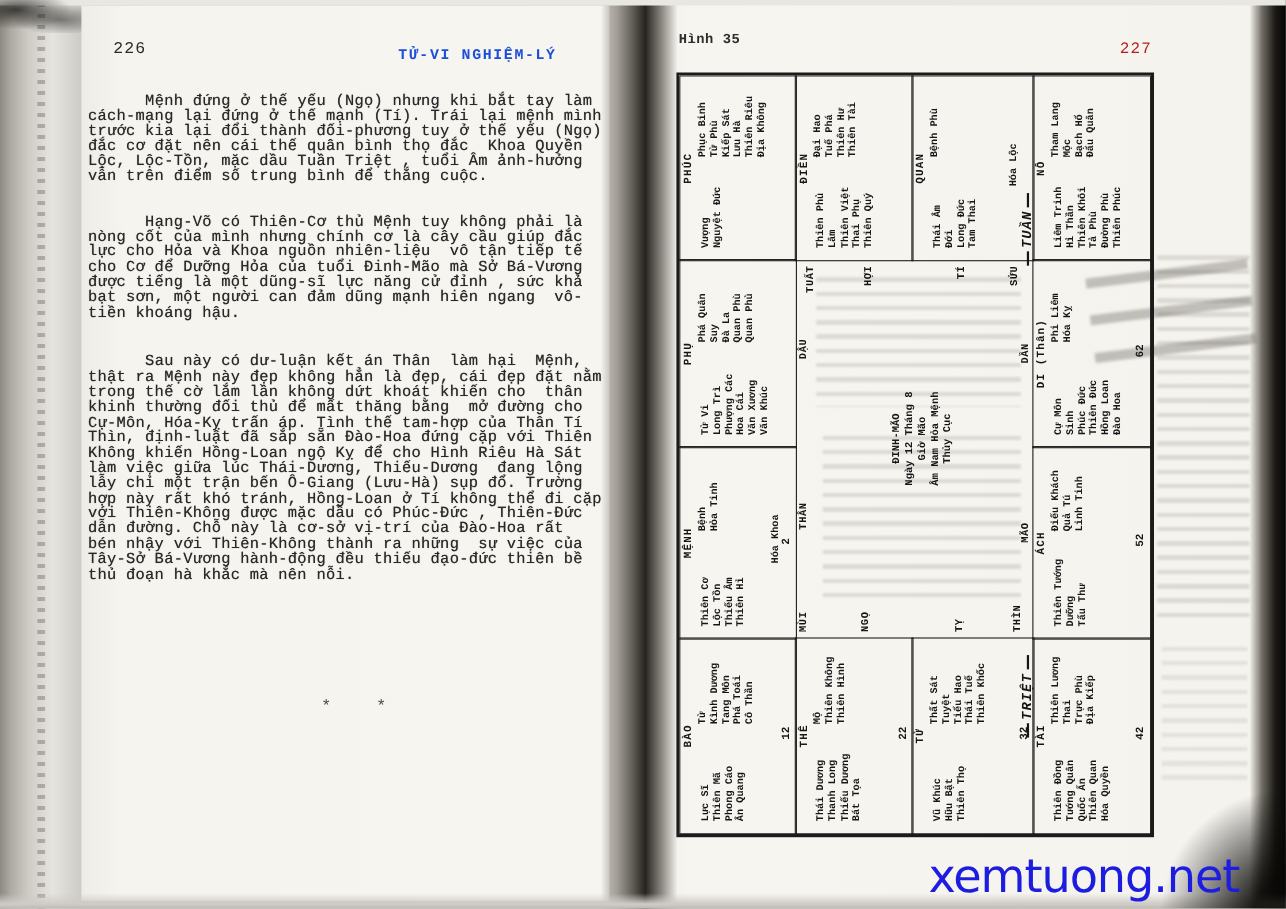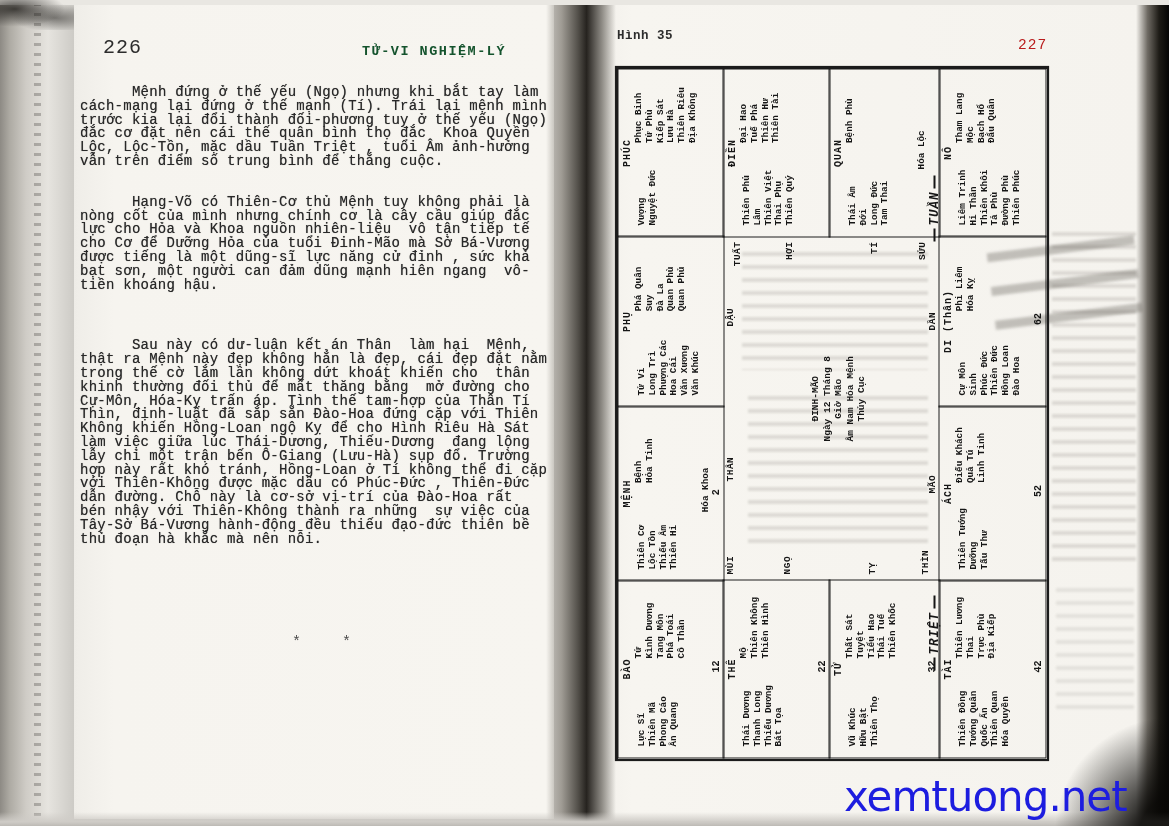--- a/index.html
+++ b/index.html
@@ -22,26 +22,26 @@
     background:linear-gradient(90deg,rgba(150,147,140,0) 0,#a09c95 22%,#55524c 45%,#26231f 58%,#8f8c86 80%,rgba(246,244,239,0) 100%);}
   .right-strip{left:1136px;top:0;width:33px;height:826px;z-index:5;
     background:linear-gradient(90deg,rgba(0,0,0,0) 0,#6e6a63 35%,#1d1b16 70%,#050505 100%);}
   .top-strip{left:0;top:0;width:1169px;height:5px;background:#e9e7e2;z-index:6;}
   .bottom-strip{left:0;top:812px;width:1169px;height:14px;background:linear-gradient(180deg,rgba(0,0,0,0),#cfccc7 70%,#bdbab5);z-index:6;}
   .blob-tl{left:0;top:0;width:74px;height:30px;z-index:7;
     background:radial-gradient(ellipse at 20% 30%,rgba(20,18,15,.75),rgba(20,18,15,0) 60%),radial-gradient(ellipse at 75% 60%,rgba(20,18,15,.5),rgba(20,18,15,0) 55%);}
   .corner-br{left:1050px;top:712px;width:119px;height:114px;z-index:6;
     background:radial-gradient(ellipse at 105% 105%,rgba(8,7,5,.9) 20%,rgba(8,7,5,0) 68%);}
   
-  .hdr-num-l{left:103px;top:36px;font-size:20px;letter-spacing:1px;color:#2c2c2c;}
-  .hdr-title-l{left:362px;top:44px;font-size:13.5px;font-weight:bold;letter-spacing:1.5px;color:#14532d;}
+  .hdr-num-l{left:103px;top:36px;font-size:15px;letter-spacing:1px;color:#2c2c2c;}
+  .hdr-title-l{left:362px;top:44px;font-size:13.5px;font-weight:bold;letter-spacing:1.5px;color:#1d4ed8;}
   .bodytext{left:80px;top:86px;width:472px;color:#282828;font-size:14px;line-height:13.8px;letter-spacing:.25px;text-shadow:0 0 .7px rgba(20,20,20,.6);}
   .para{white-space:pre-wrap;margin:0;}
   .para+.para{margin-top:27px;}
-  .para:nth-child(3){margin-top:47px;}
+  .para:nth-child(3){margin-top:31px;}
   .marks{left:292px;top:634px;font-size:15px;letter-spacing:16px;color:#4a4a4a;}
   
   .fig-label{left:617px;top:29px;font-size:12.5px;font-weight:bold;color:#2d2d2d;letter-spacing:.5px;}
   .hdr-num-r{left:1018px;top:37px;font-size:14.5px;color:#b91c1c;letter-spacing:1px;}
   
   .chart{left:487px;top:199px;width:690px;height:429px;transform:rotate(-90deg);z-index:3;
     box-shadow:0 0 0 2.6px #1b1b1b;color:#161616;}
   .cell{position:absolute;box-sizing:border-box;border:1.4px solid #1d1d1d;}
   .p-bao {left:0;  top:0;   width:179px;height:107px;}
   .p-menh{left:177px;top:0;  width:176px;height:107px;}

